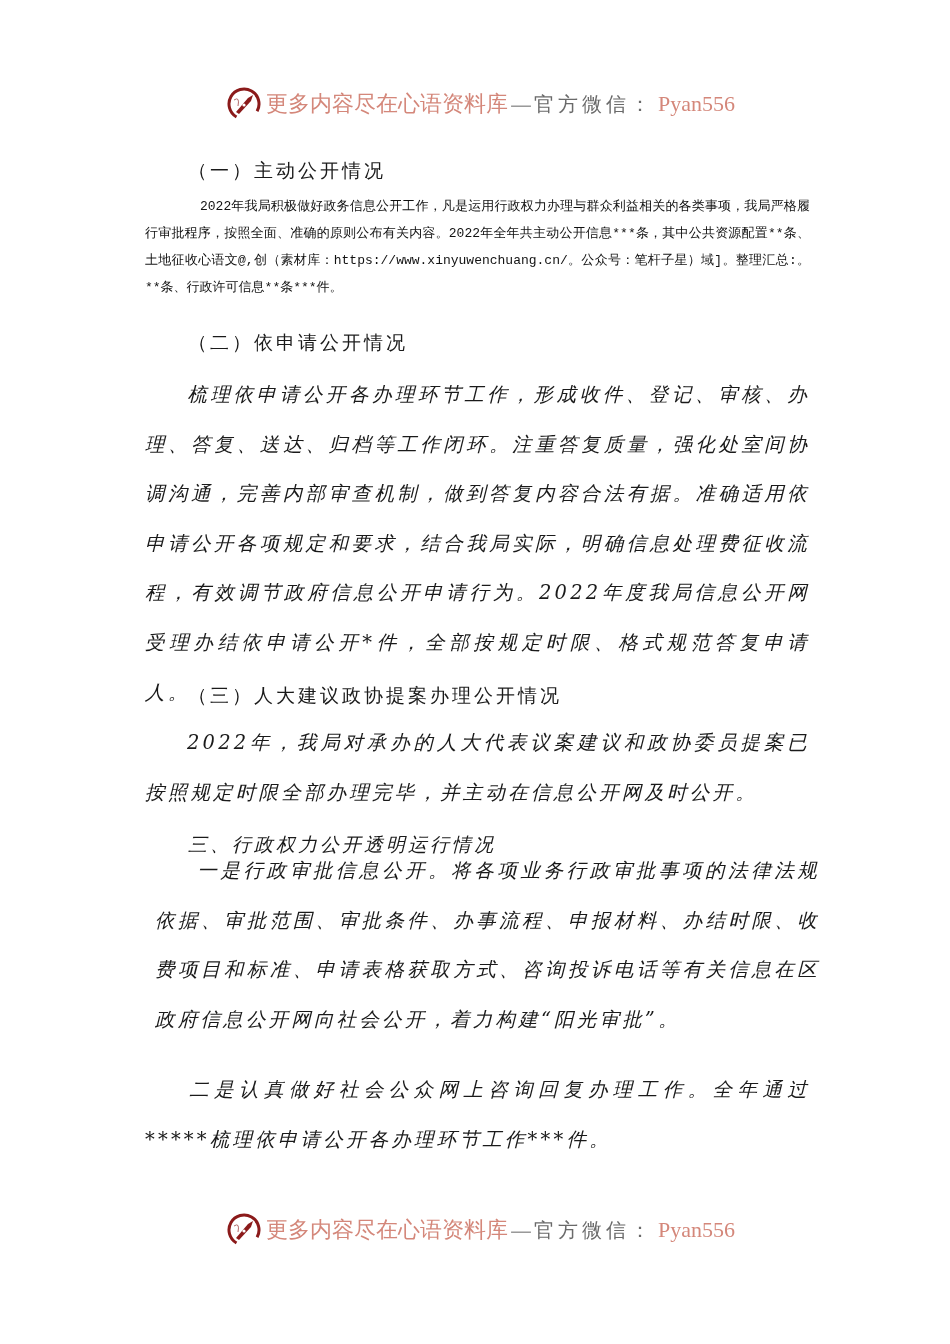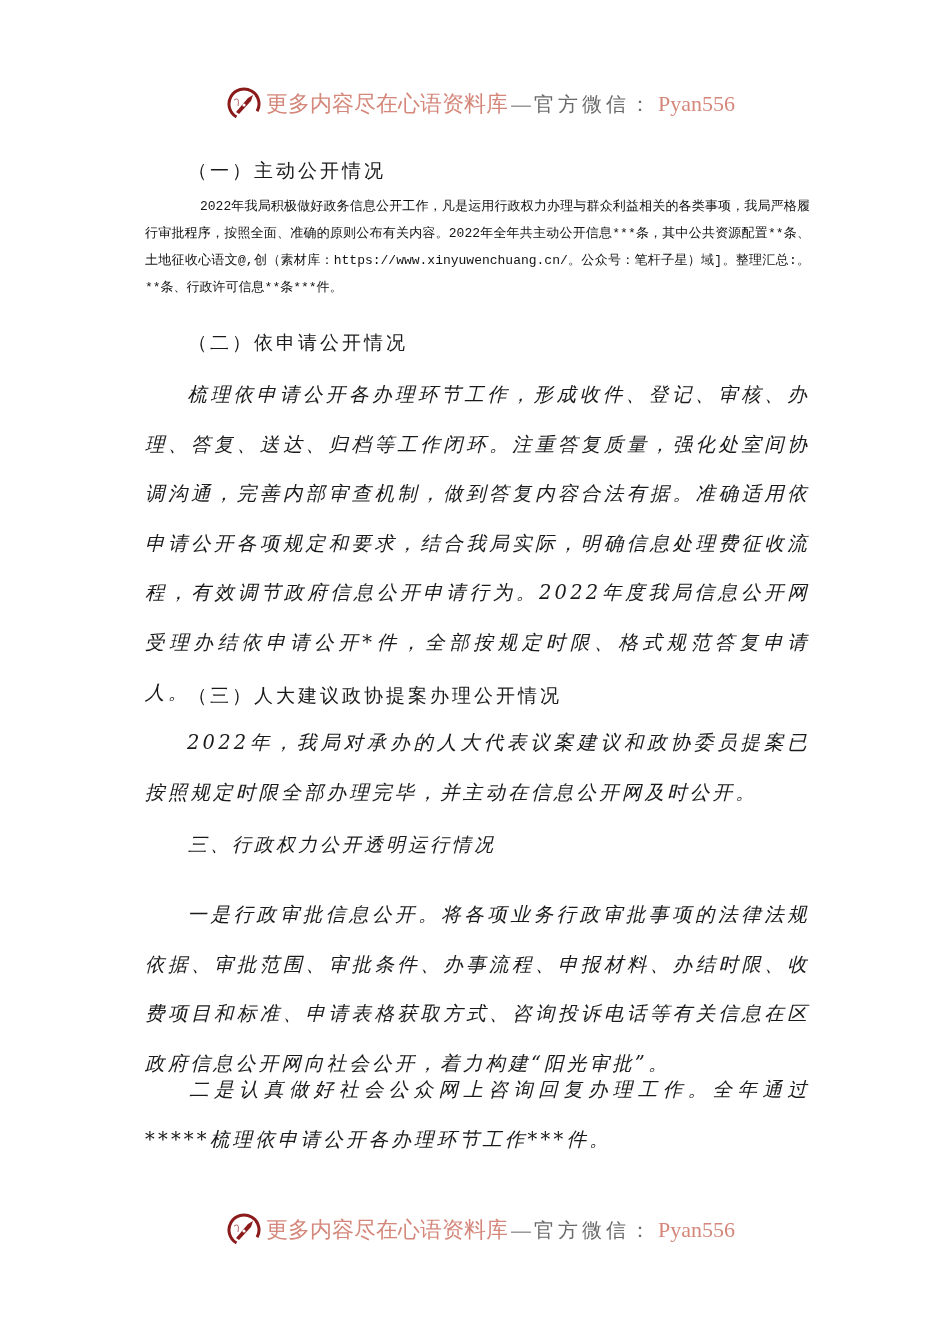--- a/index.html
+++ b/index.html
@@ -44,21 +44,21 @@
 <div class="heading" style="top:158px;text-align:right;">（一）主动公开情况</div>
 <div class="small-para" style="top:193px;"><span class="indent"></span><span>2022年我局积极做好政务信息公开工作，凡是运用行政权力办理与群众利益相关的各类事项，我局严格履行审批程序，按照全面、准确的原则公布有关内容。2022年全年共主动公开信息***条，其中公共资源配置**条、土地征收心语文@,创（素材库：https://www.xinyuwenchuang.cn/。公众号：笔杆子星）域]。整理汇总:。**条、行政许可信息**条***件。</span></div>
 
 <div class="heading" style="top:320px;margin-top:10px;">（二）依申请公开情况</div>
 <div class="para" style="top:370px;"><span class="indent"></span><span>梳理依申请公开各办理环节工作，形成收件、登记、审核、办理、答复、送达、归档等工作闭环。注重答复质量，强化处室间协调沟通，完善内部审查机制，做到答复内容合法有据。准确适用依申请公开各项规定和要求，结合我局实际，明确信息处理费征收流程，有效调节政府信息公开申请行为。2022年度我局信息公开网受理办结依申请公开*件，全部按规定时限、格式规范答复申请人。</span></div>
 
 <div class="heading" style="top:683px;">（三）人大建议政协提案办理公开情况</div>
 <div class="para" style="top:718px;"><span class="indent"></span><span>2022年，我局对承办的人大代表议案建议和政协委员提案已按照规定时限全部办理完毕，并主动在信息公开网及时公开。</span></div>
 
 <div class="heading" style="top:832px;font-style:italic;">三、行政权力公开透明运行情况</div>
-<div class="para" style="top:890px;"><span class="indent"></span><span>一是行政审批信息公开。将各项业务行政审批事项的法律法规依据、审批范围、审批条件、办事流程、申报材料、办结时限、收费项目和标准、申请表格获取方式、咨询投诉电话等有关信息在区政府信息公开网向社会公开，着力构建“阳光审批”。</span></div>
+<div class="para" style="top:846px;margin-left:10px;"><span class="indent"></span><span>一是行政审批信息公开。将各项业务行政审批事项的法律法规依据、审批范围、审批条件、办事流程、申报材料、办结时限、收费项目和标准、申请表格获取方式、咨询投诉电话等有关信息在区政府信息公开网向社会公开，着力构建“阳光审批”。</span></div>
 <div class="para" style="top:1065px;"><span class="indent"></span><span>二是认真做好社会公众网上咨询回复办理工作。全年通过*****梳理依申请公开各办理环节工作***件。</span></div>
 
 <div class="banner banner-bottom">
   <svg class="logo" viewBox="0 0 36 36">
     <circle cx="18" cy="18" r="15" fill="none" stroke="#8b1a1a" stroke-width="3" stroke-dasharray="70 25" transform="rotate(120 18 18)"></circle>
     <path d="M10 26 L22 12 L27 9 L25 15 L13 28 Z" fill="#8b1a1a"></path>
     <circle cx="18" cy="19" r="1.6" fill="#fff"></circle>
     <path d="M8 14 Q14 10 12 20" fill="none" stroke="#b36a6a" stroke-width="1"></path>
   </svg>
   <span class="banner-main">更多内容尽在心语资料库</span>

